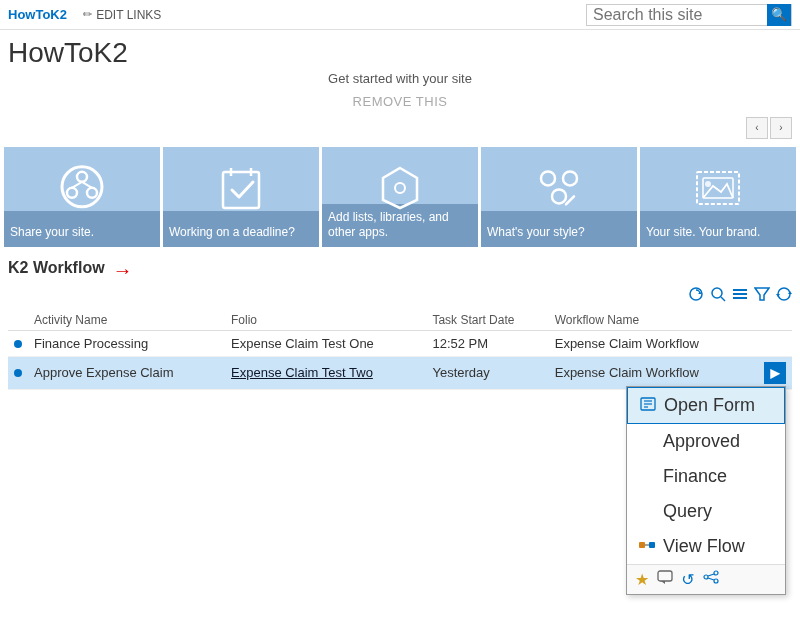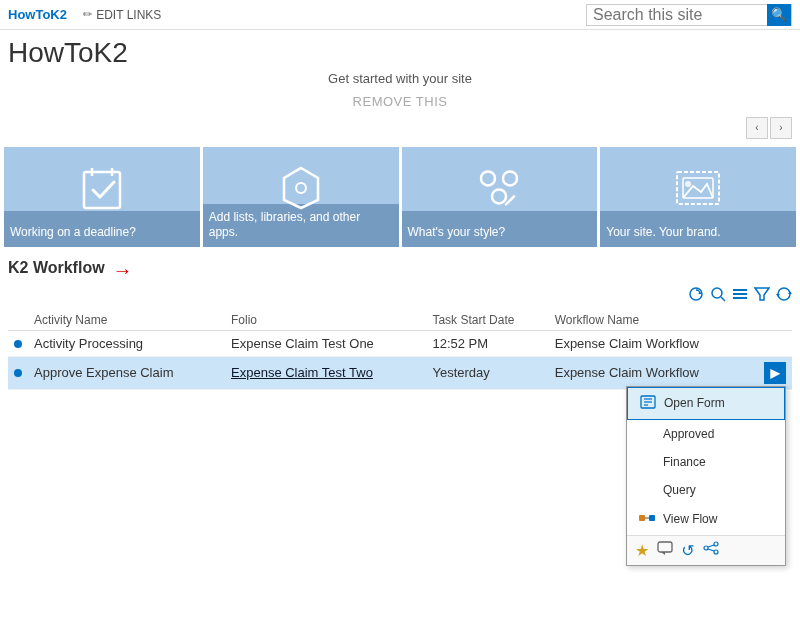--- a/index.html
+++ b/index.html
@@ -239,21 +239,21 @@
       border: 1px solid #999;
       min-width: 160px;
       z-index: 100;
       box-shadow: 2px 2px 6px rgba(0,0,0,0.2);
     }
     .dropdown-item {
       display: flex;
       align-items: center;
       padding: 7px 12px;
       cursor: pointer;
-      font-size: 12px;
+      font-size: 18px;
       color: #333;
       gap: 8px;
     }
     .dropdown-item.highlighted {
       background: #dceef7;
       border: 1px solid #0072c6;
     }
     .dropdown-item-icon {
       font-size: 14px;
       color: #0072c6;
@@ -305,20 +305,33 @@
     <span class="page-subtitle">Get started with your site</span>
     <span class="remove-this">REMOVE THIS</span>
     <div class="nav-arrows">
       <button class="nav-arrow-btn">‹</button>
       <button class="nav-arrow-btn">›</button>
     </div>
   </div>
 </div>
 
 <div class="tile-row">
+  <div class="tile">
+    <div class="tile-icon">
+      <svg width="48" height="48" viewBox="0 0 48 48" fill="none">
+        <circle cx="24" cy="24" r="20" stroke="white" stroke-width="3" fill="none"></circle>
+        <circle cx="24" cy="14" r="5" stroke="white" stroke-width="2.5" fill="none"></circle>
+        <circle cx="14" cy="30" r="5" stroke="white" stroke-width="2.5" fill="none"></circle>
+        <circle cx="34" cy="30" r="5" stroke="white" stroke-width="2.5" fill="none"></circle>
+        <line x1="24" y1="19" x2="14" y2="25" stroke="white" stroke-width="2"></line>
+        <line x1="24" y1="19" x2="34" y2="25" stroke="white" stroke-width="2"></line>
+      </svg>
+    </div>
+    <div class="tile-label">Share your site.</div>
+  </div>
   <div class="tile">
     <div class="tile-icon">
       <svg width="40" height="46" viewBox="0 0 40 46" fill="none">
         <rect x="2" y="8" width="36" height="36" rx="2" stroke="white" stroke-width="2.5" fill="none"></rect>
         <line x1="10" y1="4" x2="10" y2="12" stroke="white" stroke-width="2.5"></line>
         <line x1="30" y1="4" x2="30" y2="12" stroke="white" stroke-width="2.5"></line>
         <polyline points="11,26 18,33 32,18" stroke="white" stroke-width="3" fill="none" stroke-linecap="round" stroke-linejoin="round"></polyline>
       </svg>
     </div>
     <div class="tile-label">Working on a deadline?</div>
@@ -406,21 +419,21 @@
         <th>Folio</th>
         <th>Task Start Date</th>
         <th>Workflow Name</th>
         <th style="width:40px;"></th>
       </tr>
     </thead>
     <tbody>
 
       <tr>
         <td class="dot-cell"><span class="blue-dot"></span></td>
-        <td>Activity Processing</td>
+        <td>Finance Processing</td>
         <td>Expense Claim Test One</td>
         <td>12:52 PM</td>
         <td>Expense Claim Workflow</td>
         <td class="row-action-cell"></td>
       </tr>
 
       <tr class="row-selected">
         <td class="dot-cell"><span class="blue-dot"></span></td>
         <td>Approve Expense Claim</td>
         <td><span class="link-underline">Expense Claim Test Two</span></td>

